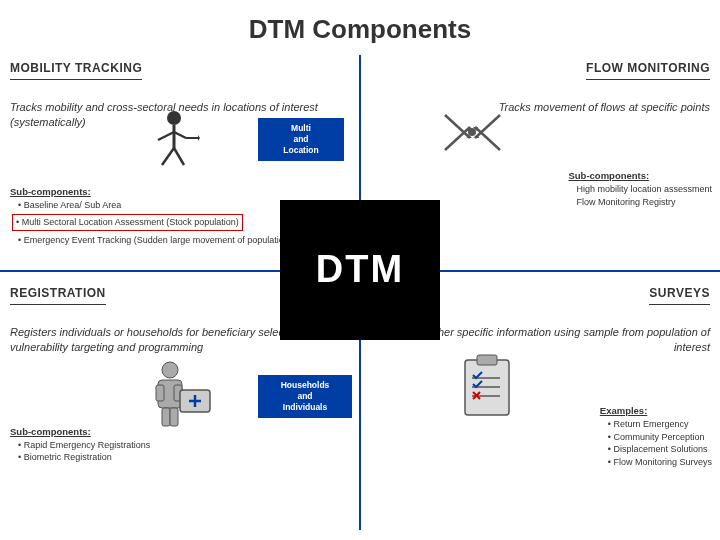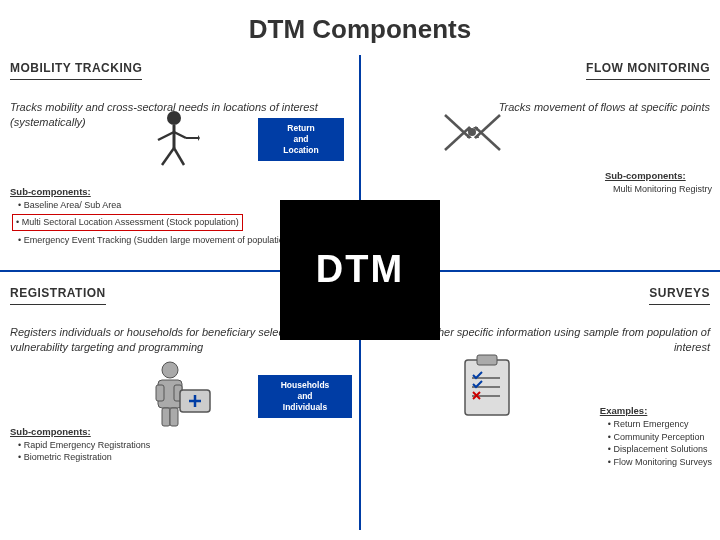--- a/index.html
+++ b/index.html
@@ -215,21 +215,22 @@
     </div>
   </div>
 
   <div class="quadrant q-top-right">
     <div style="text-align:right;">
       <div class="section-title">FLOW MONITORING</div>
     </div>
     <div class="section-italic" style="text-align:right;">Tracks movement of flows at specific points</div>
     <div style="position:absolute; right:8px; top:120px;">
       <div class="sub-title">Sub-components:</div>
-      <div class="sub-item">Multi Monitoring Registry</div>
+      <div class="sub-item">High mobility location assessment</div>
+      <div class="sub-item">Flow Monitoring Registry</div>
     </div>
   </div>
 
   <div class="quadrant q-bottom-left">
     <div class="section-title">REGISTRATION</div>
     <div class="section-italic">Registers individuals or households for beneficiary selection, vulnerability targeting and programming</div>
     <div style="margin-top: 70px;">
       <div class="sub-title">Sub-components:</div>
       <div class="sub-item">• <span>Rapid Emergency Registrations</span></div>
       <div class="sub-item">• <span>Biometric Registration</span></div>
@@ -263,21 +264,21 @@
       <line x1="26" y1="38" x2="14" y2="55" stroke="#333" stroke-width="2.5"></line>
       <line x1="26" y1="38" x2="36" y2="55" stroke="#333" stroke-width="2.5"></line>
 
       <line x1="38" y1="28" x2="50" y2="28" stroke="#333" stroke-width="2"></line>
       <polygon points="50,25 52,28 50,31" fill="#333"></polygon>
     </svg>
   </div>
 
   <div class="groups-box">
     <div class="blue-label-box">
-      <span>Return</span><br>
+      <span>Multi</span><br>
       <span>and</span><br>
       <span>Location</span>
     </div>
   </div>
 
   <div class="arrows-icon">
     <svg width="65" height="65" viewBox="0 0 65 65">
 
       <line x1="5" y1="15" x2="30" y2="38" stroke="#555" stroke-width="2.5"></line>
       <polygon points="28,34 32,38 27,38" fill="#555"></polygon>

